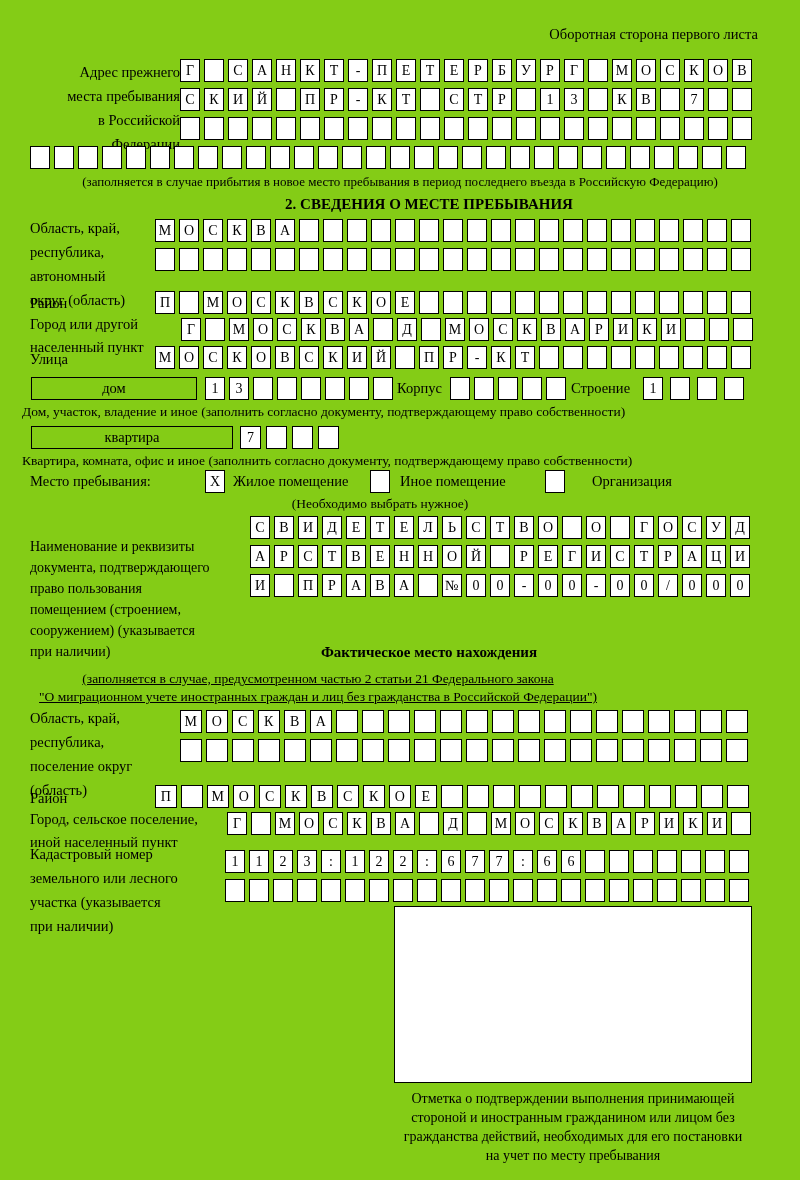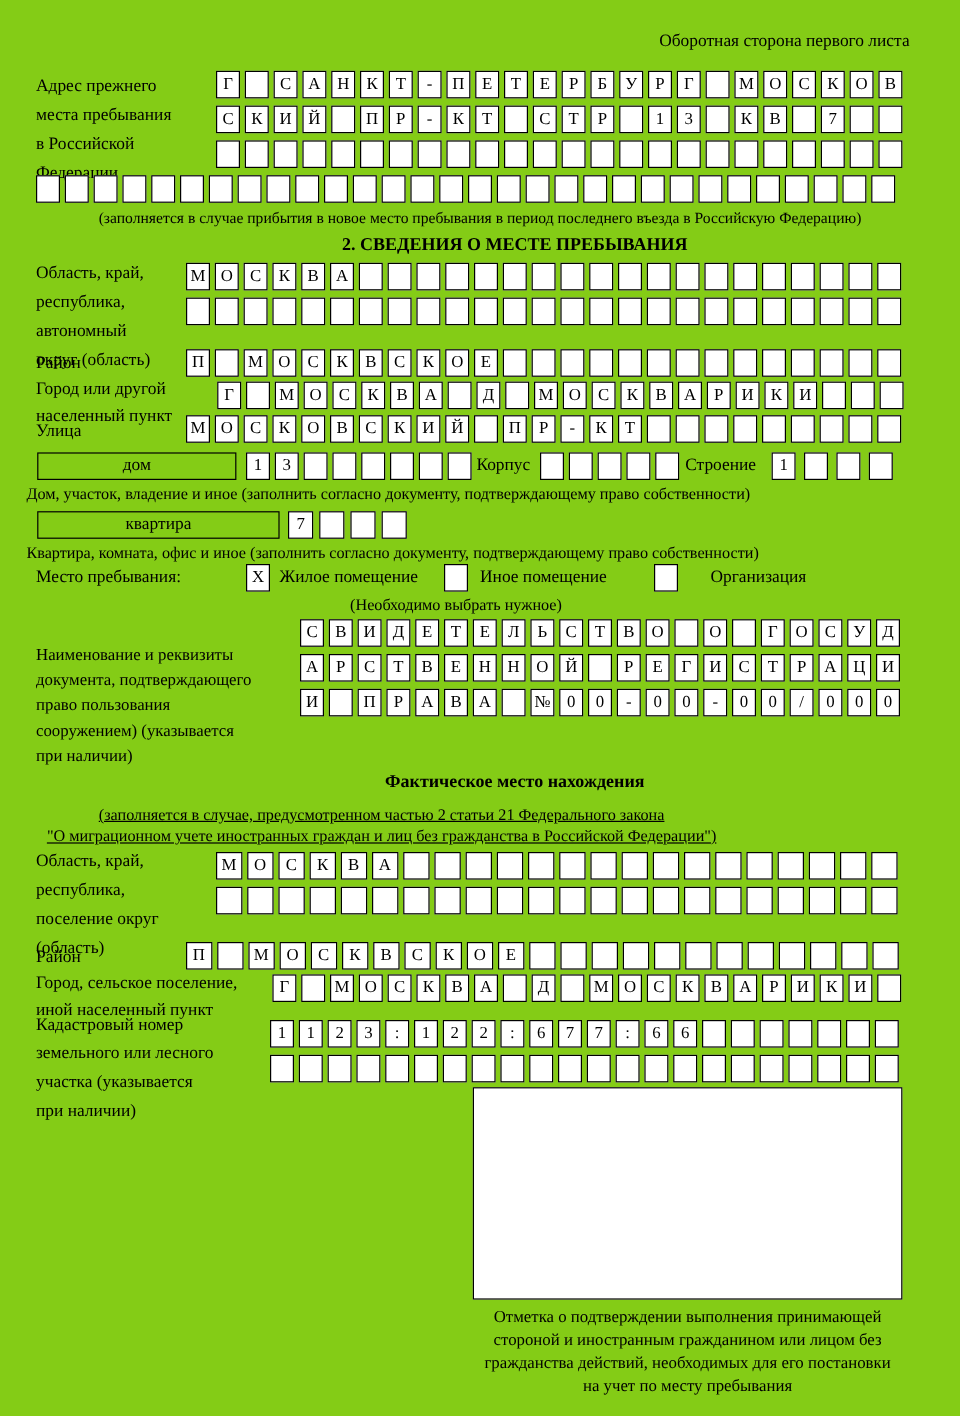--- a/index.html
+++ b/index.html
@@ -34,21 +34,21 @@
   .lh23{line-height:23px;}
   .lh19{line-height:19px;}
 </style>
 </head>
 <body>
 
 <div class="page">
 
   <div class="abs lbl right" style="right:42px;top:22px;">Оборотная сторона первого листа</div>
 
-  <div class="abs lbl" style="left:30px;top:60px;width:150px;">
+  <div class="abs lbl" style="left:30px;top:60px;width:150px;text-align:right;">
       <div>Адрес прежнего</div>
       <div>места пребывания</div>
       <div>в Российской</div>
       <div>Федерации</div>
     </div>
   <div class="abs boxrow p24" style="left:180px;top:59px;">
       <span class="cell">Г</span>
       <span class="cell"></span>
       <span class="cell">С</span>
       <span class="cell">А</span>
@@ -354,20 +354,21 @@
   <span class="abs cell chk" style="left:370px;top:470px;"></span>
   <div class="abs lbl lh23" style="left:400px;top:470px;">Иное помещение</div>
   <span class="abs cell chk" style="left:545px;top:470px;"></span>
   <div class="abs lbl lh23" style="left:592px;top:470px;">Организация</div>
   <div class="abs note13 center" style="left:30px;top:495px;width:700px;">(Необходимо выбрать нужное)</div>
 
   <div class="abs lbl lh21" style="left:30px;top:536px;width:215px;font-size:14px;">
       <div>Наименование и реквизиты</div>
       <div>документа, подтверждающего</div>
       <div>право пользования</div>
+      <div>помещением (строением,</div>
       <div>сооружением) (указывается</div>
       <div>при наличии)</div>
     </div>
   <div class="abs boxrow p24" style="left:250px;top:516px;">
       <span class="cell">С</span>
       <span class="cell">В</span>
       <span class="cell">И</span>
       <span class="cell">Д</span>
       <span class="cell">Е</span>
       <span class="cell">Т</span>

